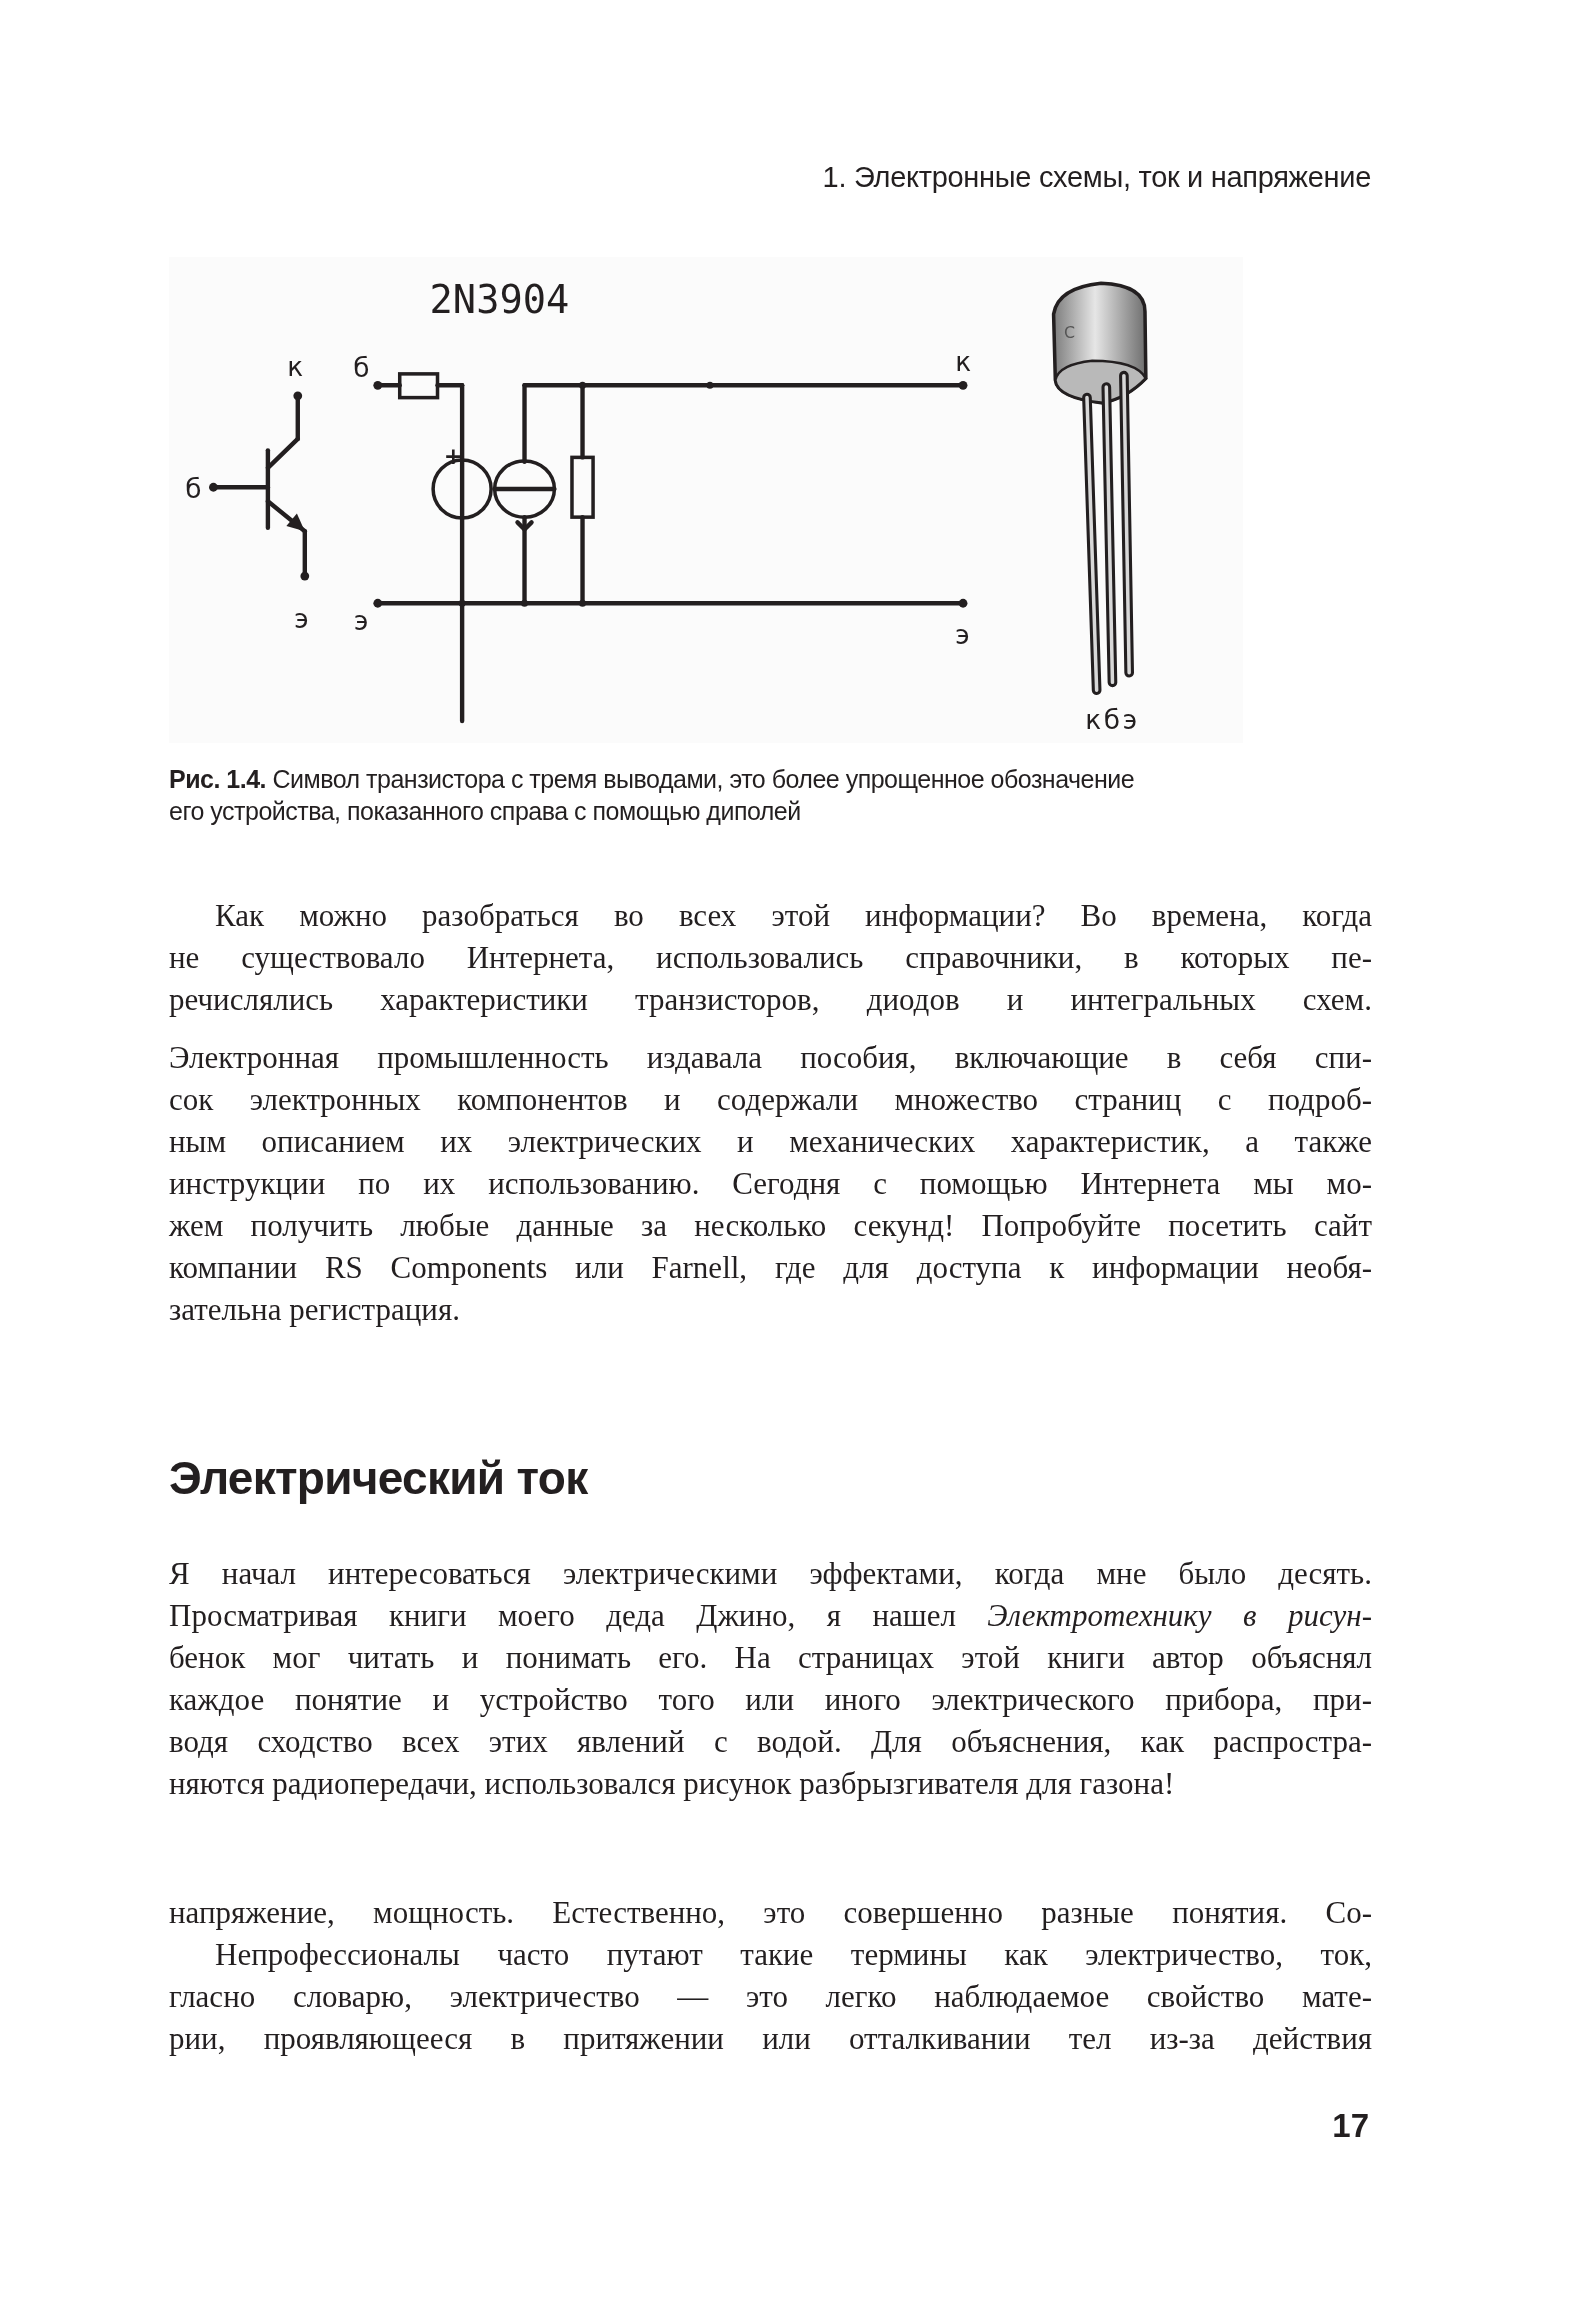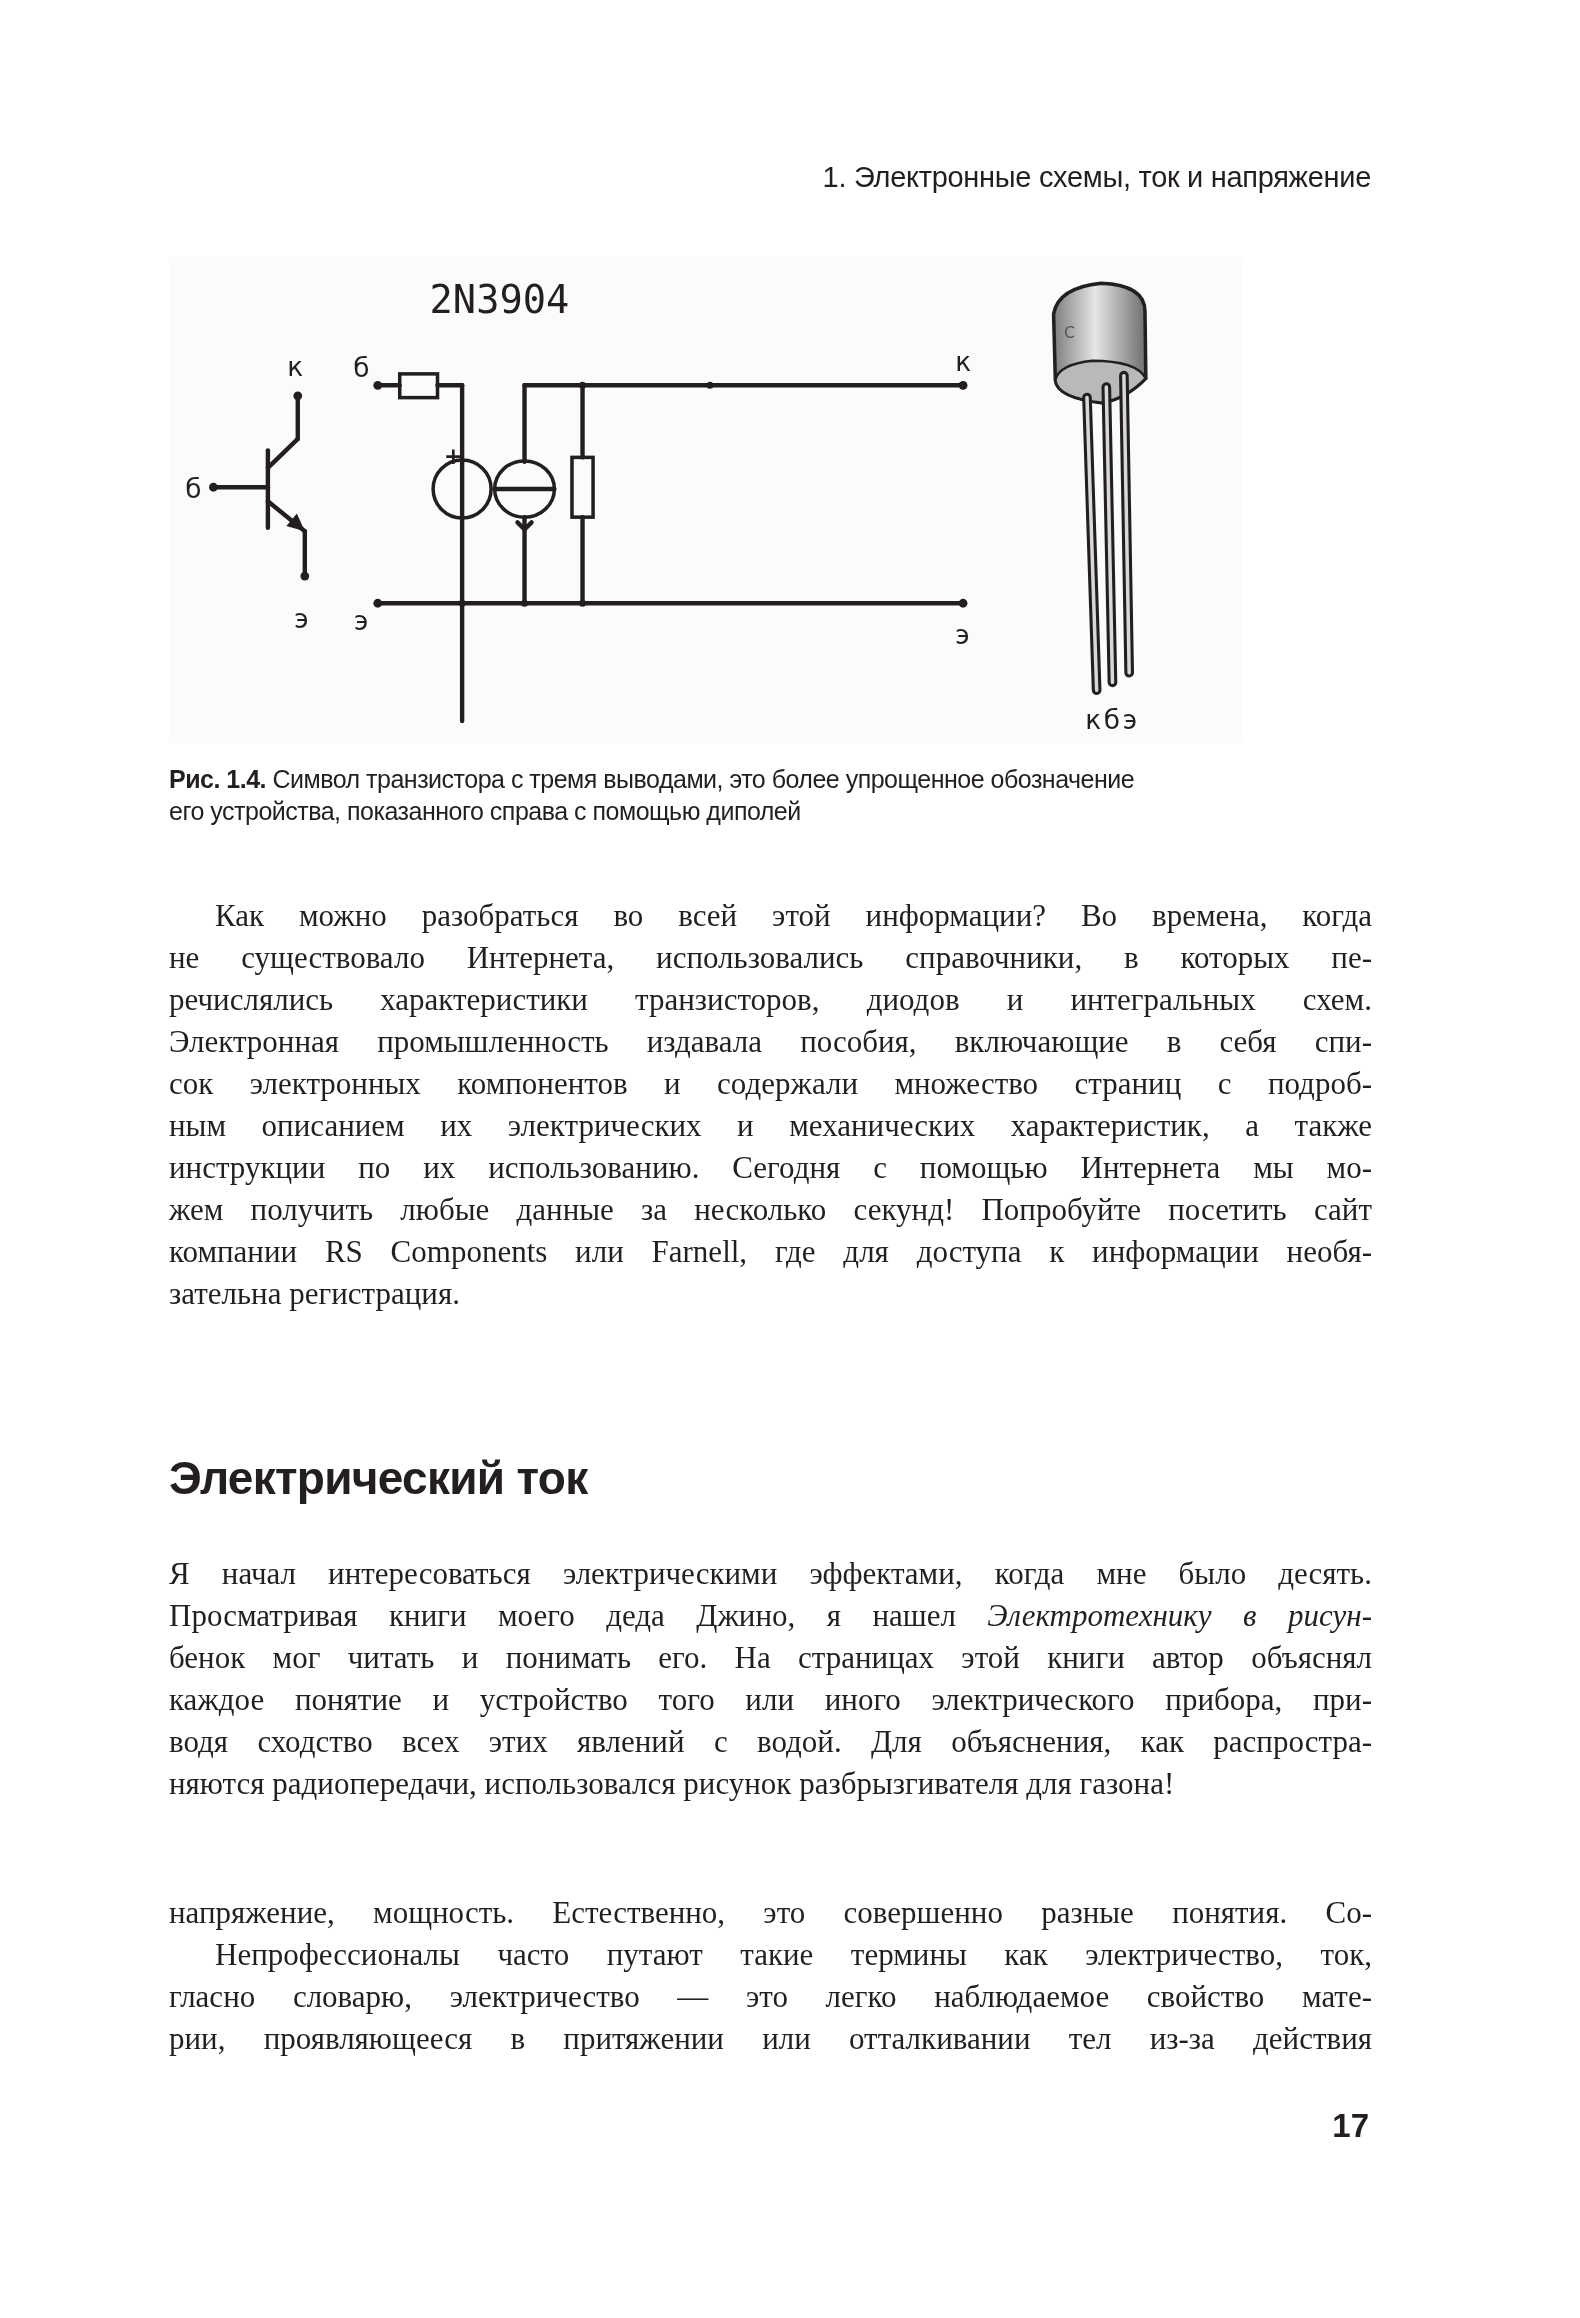--- a/index.html
+++ b/index.html
@@ -128,24 +128,24 @@
     </g>
   </svg>
 </div>
 
 <div class="caption">
   <div><span class="label">Рис. 1.4.</span><span> Символ транзистора с тремя выводами, это более упрощенное обозначение</span></div>
   <div>его устройства, показанного справа с помощью диполей</div>
 </div>
 
 <div class="text-block" style="top:895px">
-  <div class="line indent" style="white-space: normal;">Как можно разобраться во всей этой информации? Во времена, когда</div>
+  <div class="line indent" style="white-space: normal;">Как можно разобраться во всех этой информации? Во времена, когда</div>
   <div class="line" style="white-space: normal;">не существовало Интернета, использовались справочники, в которых пе-</div>
   <div class="line" style="white-space: normal;">речислялись характеристики транзисторов, диодов и интегральных схем.</div>
-  <div class="line" style="white-space: normal;">Электронная промышленность издавала пособия, включающие в себя спи-</div>
+  <div class="line" style="white-space: normal; margin-top: 16px;">Электронная промышленность издавала пособия, включающие в себя спи-</div>
   <div class="line" style="white-space: normal;">сок электронных компонентов и содержали множество страниц с подроб-</div>
   <div class="line" style="white-space: normal;">ным описанием их электрических и механических характеристик, а также</div>
   <div class="line" style="white-space: normal;">инструкции по их использованию. Сегодня с помощью Интернета мы мо-</div>
   <div class="line" style="white-space: normal;">жем получить любые данные за несколько секунд! Попробуйте посетить сайт</div>
   <div class="line" style="white-space: normal;">компании RS Components или Farnell, где для доступа к информации необя-</div>
   <div class="line last" style="white-space: normal;">зательна регистрация.</div>
 </div>
 
 <div class="heading">Электрический ток</div>
 

